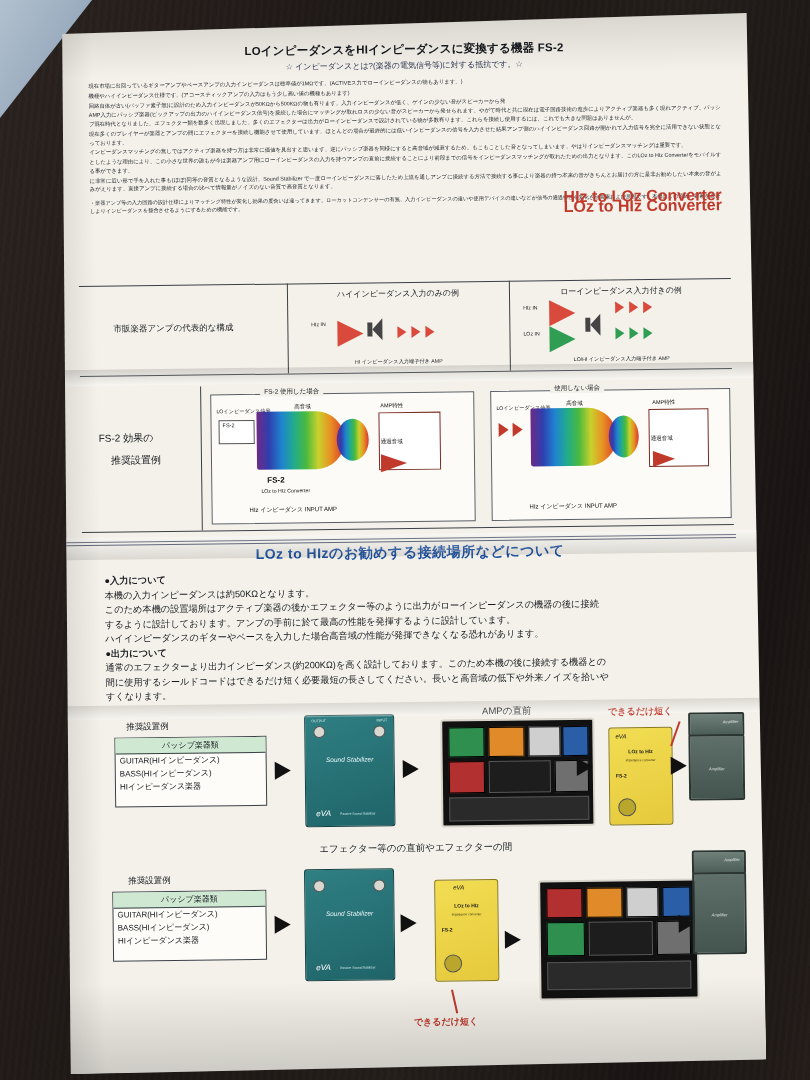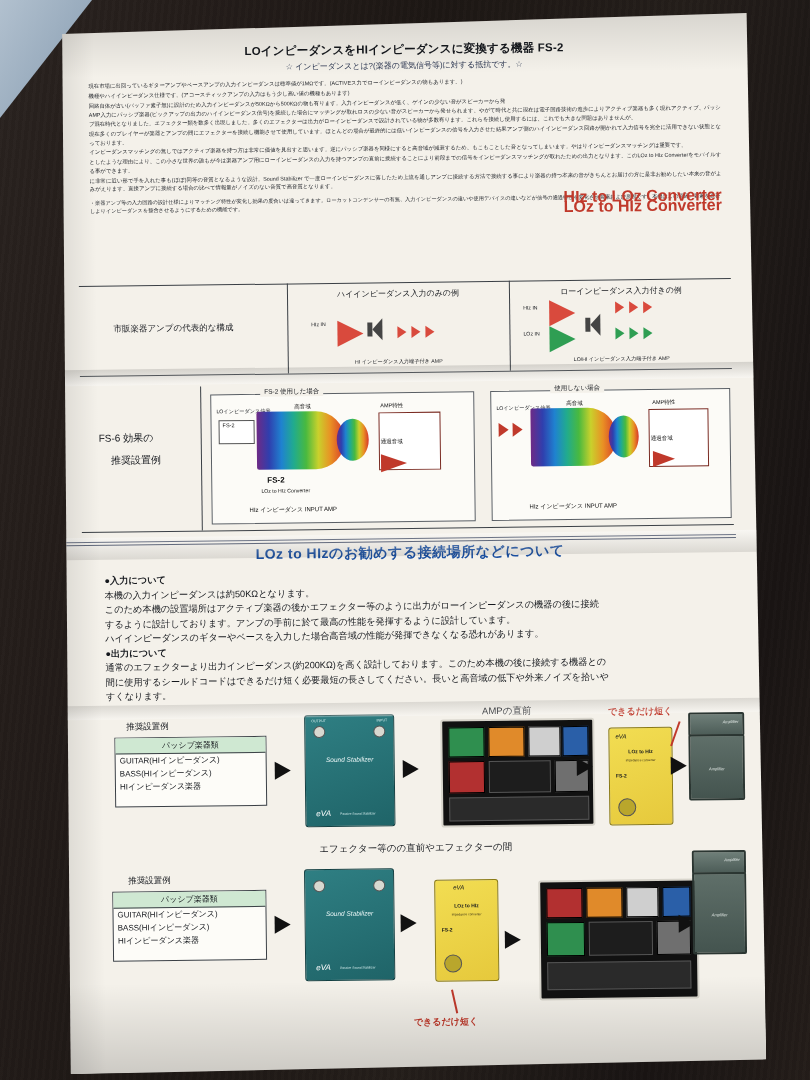--- a/index.html
+++ b/index.html
@@ -196,21 +196,21 @@
       <div style="position:absolute;left:536px;top:44px;" class="arrow-g"></div>
       <div style="position:absolute;left:550px;top:44px;" class="arrow-g"></div>
       <div style="position:absolute;left:564px;top:44px;" class="arrow-g"></div>
       <div style="position:absolute;left:434px;top:72px;width:216px;" class="tiny-c">LO/HI インピーダンス入力端子付き AMP</div>
     </div>
 
     <div class="sec2">
       <div class="hr-line" style="left:0;top:144px;width:652px;"></div>
       <div class="vr-line" style="left:120px;top:0;height:144px;"></div>
 
-      <div style="position:absolute;left:18px;top:44px;font-size:10px;color:#15181d;">FS-6 効果の</div>
+      <div style="position:absolute;left:18px;top:44px;font-size:10px;color:#15181d;">FS-2 効果の</div>
       <div style="position:absolute;left:30px;top:66px;font-size:10px;color:#15181d;">推奨設置例</div>
 
       <div class="gray-box" style="position:absolute;left:130px;top:8px;width:262px;height:128px;"></div>
       <div style="position:absolute;left:180px;top:2px;background:#f4f1ea;padding:0 4px;font-size:6.5px;color:#15181d;">FS-2 使用した場合</div>
       <div style="position:absolute;left:136px;top:22px;" class="tiny">LOインピーダンス信号</div>
       <div style="position:absolute;left:138px;top:34px;width:34px;height:22px;border:1px solid #555;background:#fff;"></div>
       <div style="position:absolute;left:142px;top:36px;font-size:5.5px;color:#111;">FS-2</div>
       <div class="spectrum" style="position:absolute;left:176px;top:26px;width:88px;height:58px;border-radius:3px 40px 40px 3px;"></div>
       <div class="spectrum" style="position:absolute;left:256px;top:34px;width:32px;height:42px;border-radius:50%;"></div>
       <div style="position:absolute;left:214px;top:18px;font-size:5.5px;color:#111;">高音域</div>

